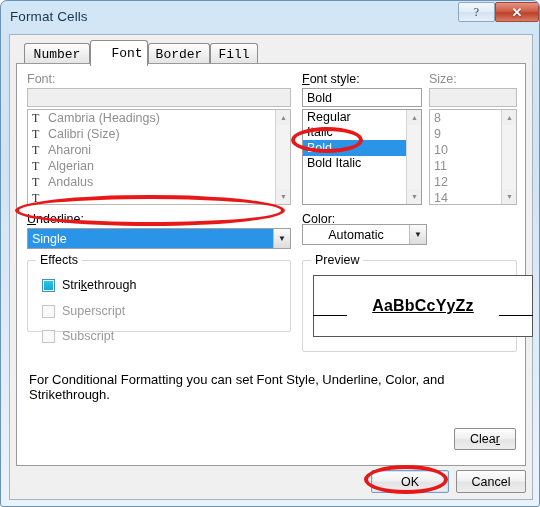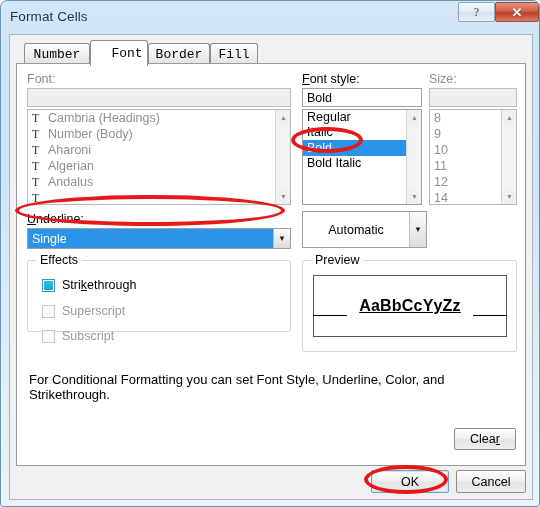--- a/index.html
+++ b/index.html
@@ -337,21 +337,21 @@
       <div class="txtbox disabled" style="left:10px; top:24px; width:264px; height:19px;"></div>
 
       <div class="listbox disabled" style="left:10px; top:45px; width:264px; height:96px;">
         <div class="listinner">
           <div class="li dim">
               <span class="ttico">T</span>
               <span>Cambria (Headings)</span>
             </div>
           <div class="li dim">
               <span class="ttico">T</span>
-              <span>Number (Body)</span>
+              <span>Calibri (Size)</span>
             </div>
           <div class="li dim">
               <span class="ttico">T</span>
               <span>Aharoni</span>
             </div>
           <div class="li dim">
               <span class="ttico">T</span>
               <span>Algerian</span>
             </div>
           <div class="li dim">
@@ -418,29 +418,29 @@
       <div class="chkrow dim" style="left:25px; top:240px;">
         <span class="chk dim"></span>
         <span>Superscript</span>
       </div>
       <div class="chkrow dim" style="left:25px; top:265px;">
         <span class="chk dim"></span>
         <span>Subscript</span>
       </div>
 
       <div class="lbl" style="left:285px; top:148px;"><span class="uline">C</span><span>olor:</span></div>
-      <div class="combo" style="left:285px; top:147px; width:125px; height:37px;">
+      <div class="combo" style="left:285px; top:160px; width:125px; height:21px;">
         <div class="val center">Automatic</div>
         <div class="arrow">▼</div>
       </div>
 
       <div class="group" style="left:285px; top:196px; width:215px; height:92px;">
         <div class="gtitle">Preview</div>
       </div>
-      <div id="previewbox" style="left:296px; top:211px; width:194px; height:62px;">
+      <div id="previewbox" style="left:296px; top:211px; width:220px; height:62px;">
         <div class="prev-rule" style="left:-1px; top:39px; width:34px;"></div>
         <div class="prev-rule" style="right:-1px; top:39px; width:34px;"></div>
         <div id="preview-text">AaBbCcYyZz</div>
       </div>
 
       <div id="note" style="left:12px; top:308px; width:486px;">For Conditional Formatting you can set Font Style, Underline, Color, and Strikethrough.</div>
 
       <div class="btn" style="left:437px; top:364px; width:62px; height:22px;">Clea<span class="uline">r</span></div>
     </div>
 

